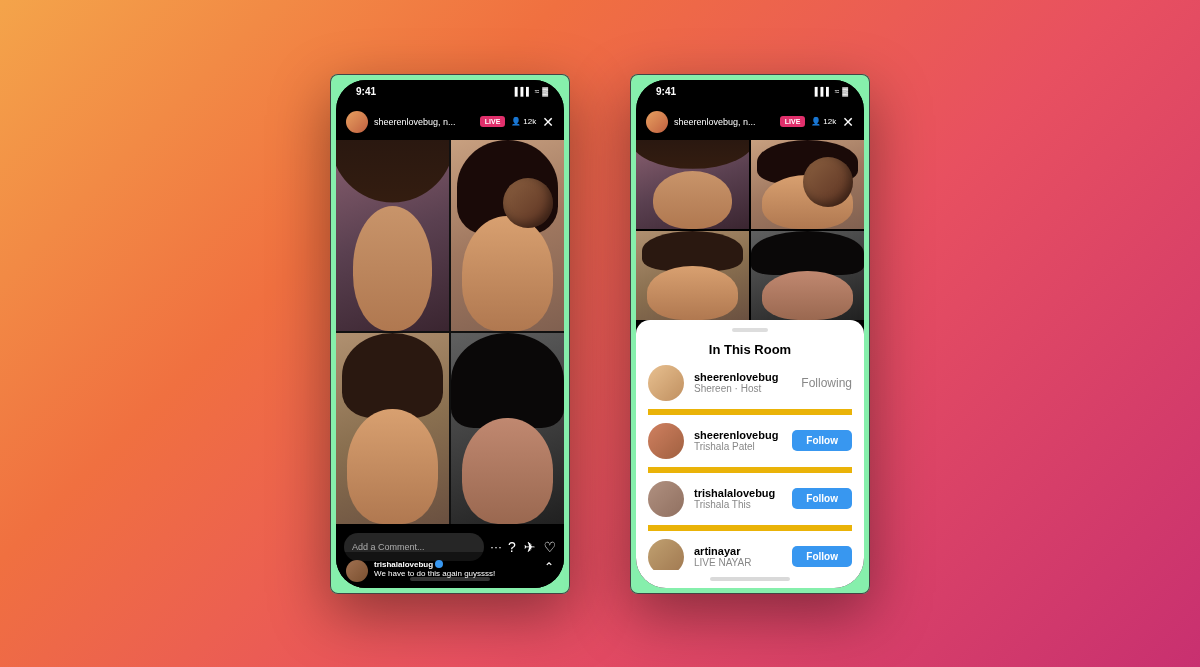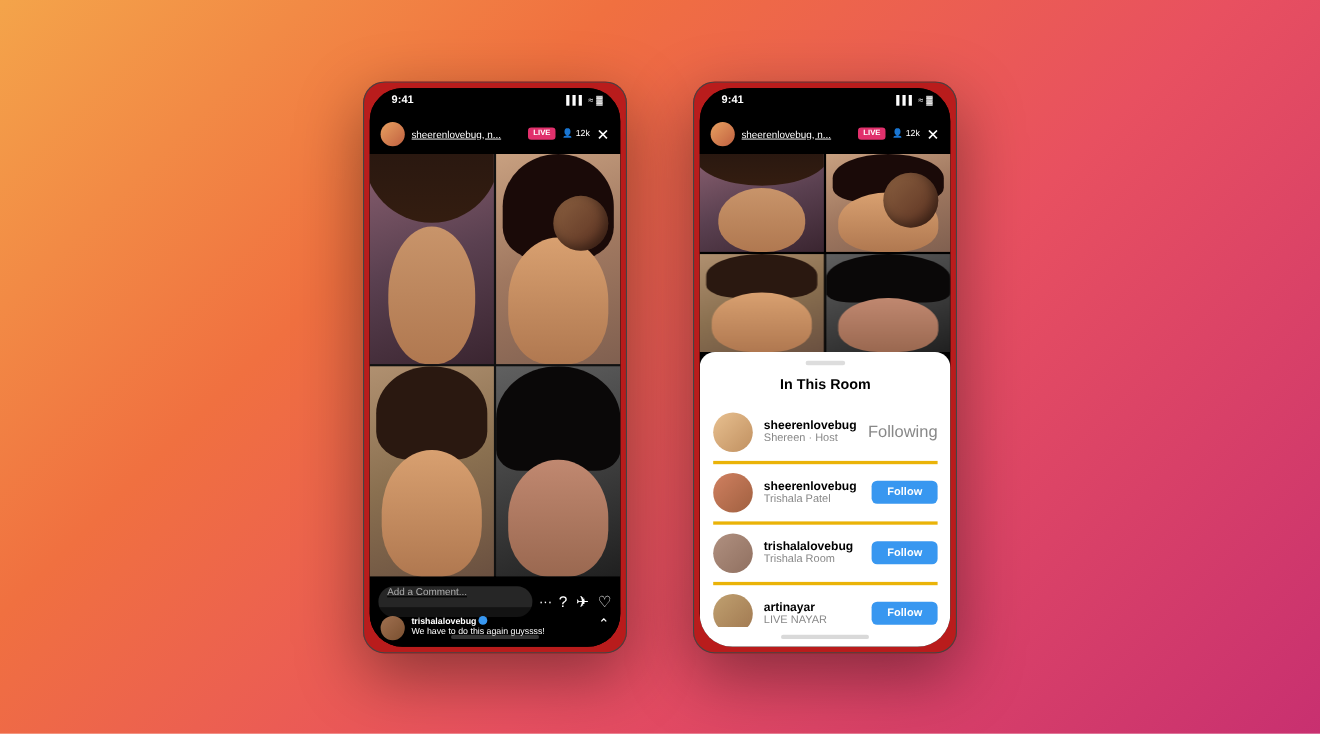--- a/index.html
+++ b/index.html
@@ -12,22 +12,22 @@
       justify-content: center;
       gap: 60px;
       font-family: -apple-system, BlinkMacSystemFont, 'Segoe UI', sans-serif;
       overflow: hidden;
     }
 
     
     .phone {
       width: 240px;
       height: 520px;
-      background: #b91c1c;
-      border-radius: 20px;
+      background: #86efac;
+      border-radius: 8px;
       padding: 6px;
       box-shadow: 0 20px 60px rgba(0,0,0,0.4), inset 0 0 0 1px #444;
       position: relative;
     }
     .phone-inner {
       width: 100%;
       height: 100%;
       background: #000;
       border-radius: 30px;
       overflow: hidden;
@@ -78,21 +78,20 @@
       background: linear-gradient(135deg, #e8a060, #c06040);
       flex-shrink: 0;
     }
     .username-bar {
       font-size: 9px;
       color: #fff;
       flex: 1;
       white-space: nowrap;
       overflow: hidden;
       text-overflow: ellipsis;
-      text-decoration: underline;
     }
     .live-badge {
       background: #e1306c;
       color: #fff;
       font-size: 7px;
       font-weight: 700;
       padding: 2px 5px;
       border-radius: 3px;
       flex-shrink: 0;
     }
@@ -222,22 +221,22 @@
       padding: 0 8px;
       gap: 6px;
       flex-shrink: 0;
     }
     .comment-input {
       flex: 1;
       height: 28px;
       background: rgba(255,255,255,0.15);
       border-radius: 14px;
       display: flex;
+      align-items: center;
       padding: 0 8px;
-      text-decoration: underline;
     }
     .comment-placeholder {
       font-size: 9px;
       color: rgba(255,255,255,0.6);
     }
     .dots-icon {
       color: #fff;
       font-size: 12px;
     }
     .bottom-icons {
@@ -299,31 +298,30 @@
       height: 4px;
       background: #ddd;
       border-radius: 2px;
       margin: 0 auto 10px;
     }
     .sheet-title {
       text-align: center;
       font-size: 13px;
       font-weight: 700;
       color: #000;
-      margin-bottom: 10px;
     }
     .room-list {
       padding: 0 12px;
     }
     .room-item {
       display: flex;
       align-items: center;
       padding: 8px 0;
       gap: 10px;
-      border-bottom: 3px solid #eab308;
+      border-bottom: 6px solid #eab308;
     }
     .room-avatar {
       width: 36px;
       height: 36px;
       border-radius: 50%;
       flex-shrink: 0;
       background: linear-gradient(135deg, #c89070, #a07050);
     }
     .room-avatar-1 { background: linear-gradient(135deg, #e8c090, #c09060); }
     .room-avatar-2 { background: linear-gradient(135deg, #d08060, #a06040); }
@@ -335,21 +333,21 @@
     .room-username {
       font-size: 11px;
       font-weight: 700;
       color: #000;
     }
     .room-realname {
       font-size: 10px;
       color: #888;
     }
     .following-text {
-      font-size: 15px;
+      font-size: 12px;
       color: #888;
       font-weight: 500;
     }
     .follow-btn {
       background: #3897f0;
       color: #fff;
       font-size: 10px;
       font-weight: 700;
       padding: 5px 14px;
       border-radius: 5px;
@@ -507,21 +505,21 @@
             <div class="room-username">sheerenlovebug</div>
             <div class="room-realname">Trishala Patel</div>
           </div>
           <button class="follow-btn">Follow</button>
         </div>
 
         <div class="room-item">
           <div class="room-avatar room-avatar-3"></div>
           <div class="room-info">
             <div class="room-username">trishalalovebug</div>
-            <div class="room-realname">Trishala Room</div>
+            <div class="room-realname">Trishala This</div>
           </div>
           <button class="follow-btn">Follow</button>
         </div>
 
         <div class="room-item">
           <div class="room-avatar room-avatar-4"></div>
           <div class="room-info">
             <div class="room-username">artinayar</div>
             <div class="room-realname">LIVE NAYAR</div>
           </div>

